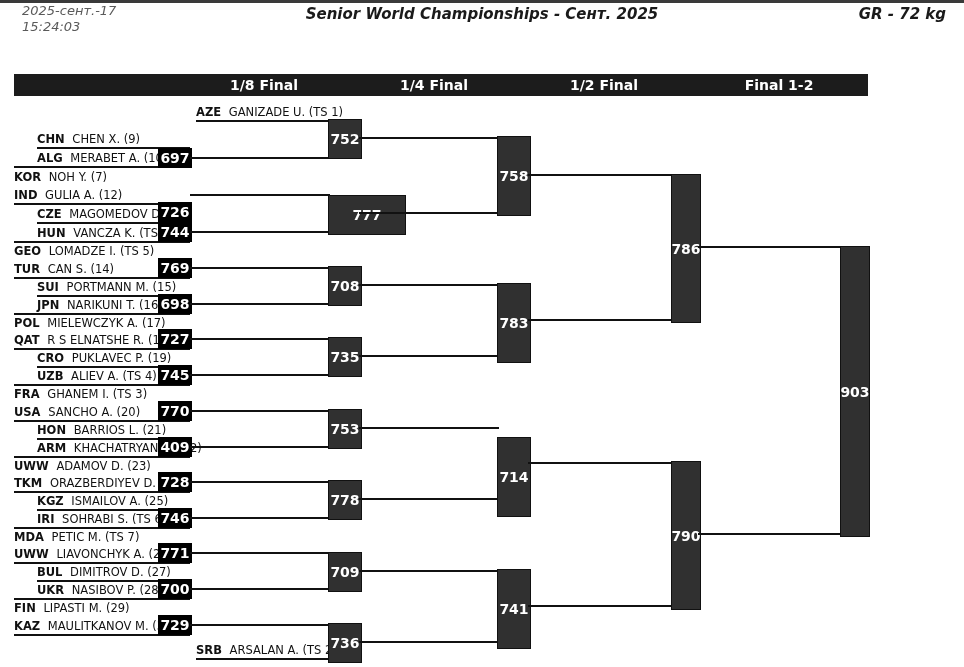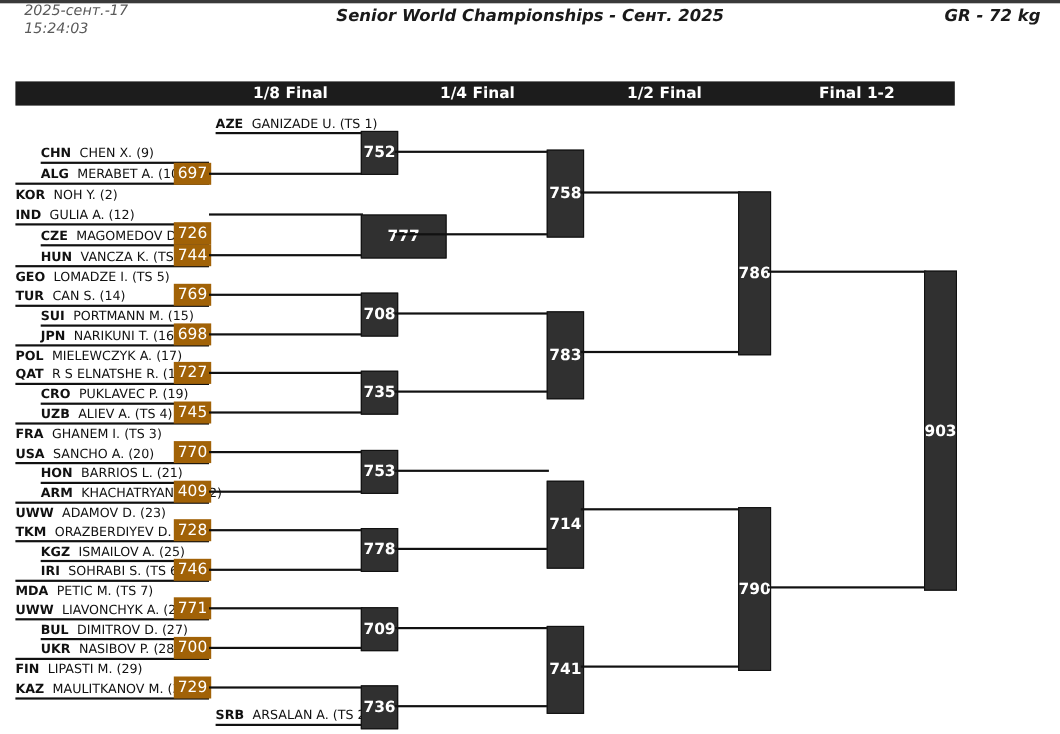--- a/index.html
+++ b/index.html
@@ -19,21 +19,21 @@
 
   
   #roundbar{position:absolute;left:14px;top:74px;width:854px;height:22px;background:#1c1c1c;}
   #roundbar .rh{position:absolute;top:2px;height:18px;line-height:18px;text-align:center;
                 color:#fff;font-weight:bold;font-size:14px;}
 
   
   .nameline{position:absolute;white-space:nowrap;font-size:11.5px;line-height:13px;color:#111;}
   .nameline .cc{font-weight:bold;}
   .ubar{position:absolute;background:#111;height:2px;}
-  .sbox{position:absolute;background:#a16207;color:#fff;font-weight:normal;font-size:14px;
+  .sbox{position:absolute;background:#000000;color:#fff;font-weight:bold;font-size:14px;
         display:flex;align-items:center;justify-content:center;letter-spacing:0px;}
   .conn{position:absolute;background:#111;}
   .mbox{position:absolute;background:#303030;border:1px solid #111;color:#fff;font-weight:bold;
         font-size:14px;}
   .mbox span{position:absolute;left:50%;top:50%;transform:translate(-50%,-50%);white-space:nowrap;}
 </style>
 </head>
 <body>
 
 <div id="topbar"></div>
@@ -66,21 +66,21 @@
 <div class="ubar" style="left:37px;top:147px;width:153px;"></div>
 
 <div class="nameline" style="left:37px;top:152px;">
   <span class="cc">ALG&nbsp;</span>
   <span>MERABET A. (10)</span>
 </div>
 <div class="ubar" style="left:14px;top:166px;width:176px;"></div>
 
 <div class="nameline" style="left:14px;top:171px;">
   <span class="cc">KOR&nbsp;</span>
-  <span>NOH Y. (2)</span>
+  <span>NOH Y. (7)</span>
 </div>
 
 <div class="nameline" style="left:14px;top:189px;">
   <span class="cc">IND&nbsp;</span>
   <span>GULIA A. (12)</span>
 </div>
 <div class="ubar" style="left:14px;top:203px;width:176px;"></div>
 
 <div class="nameline" style="left:37px;top:208px;">
   <span class="cc">CZE&nbsp;</span>

